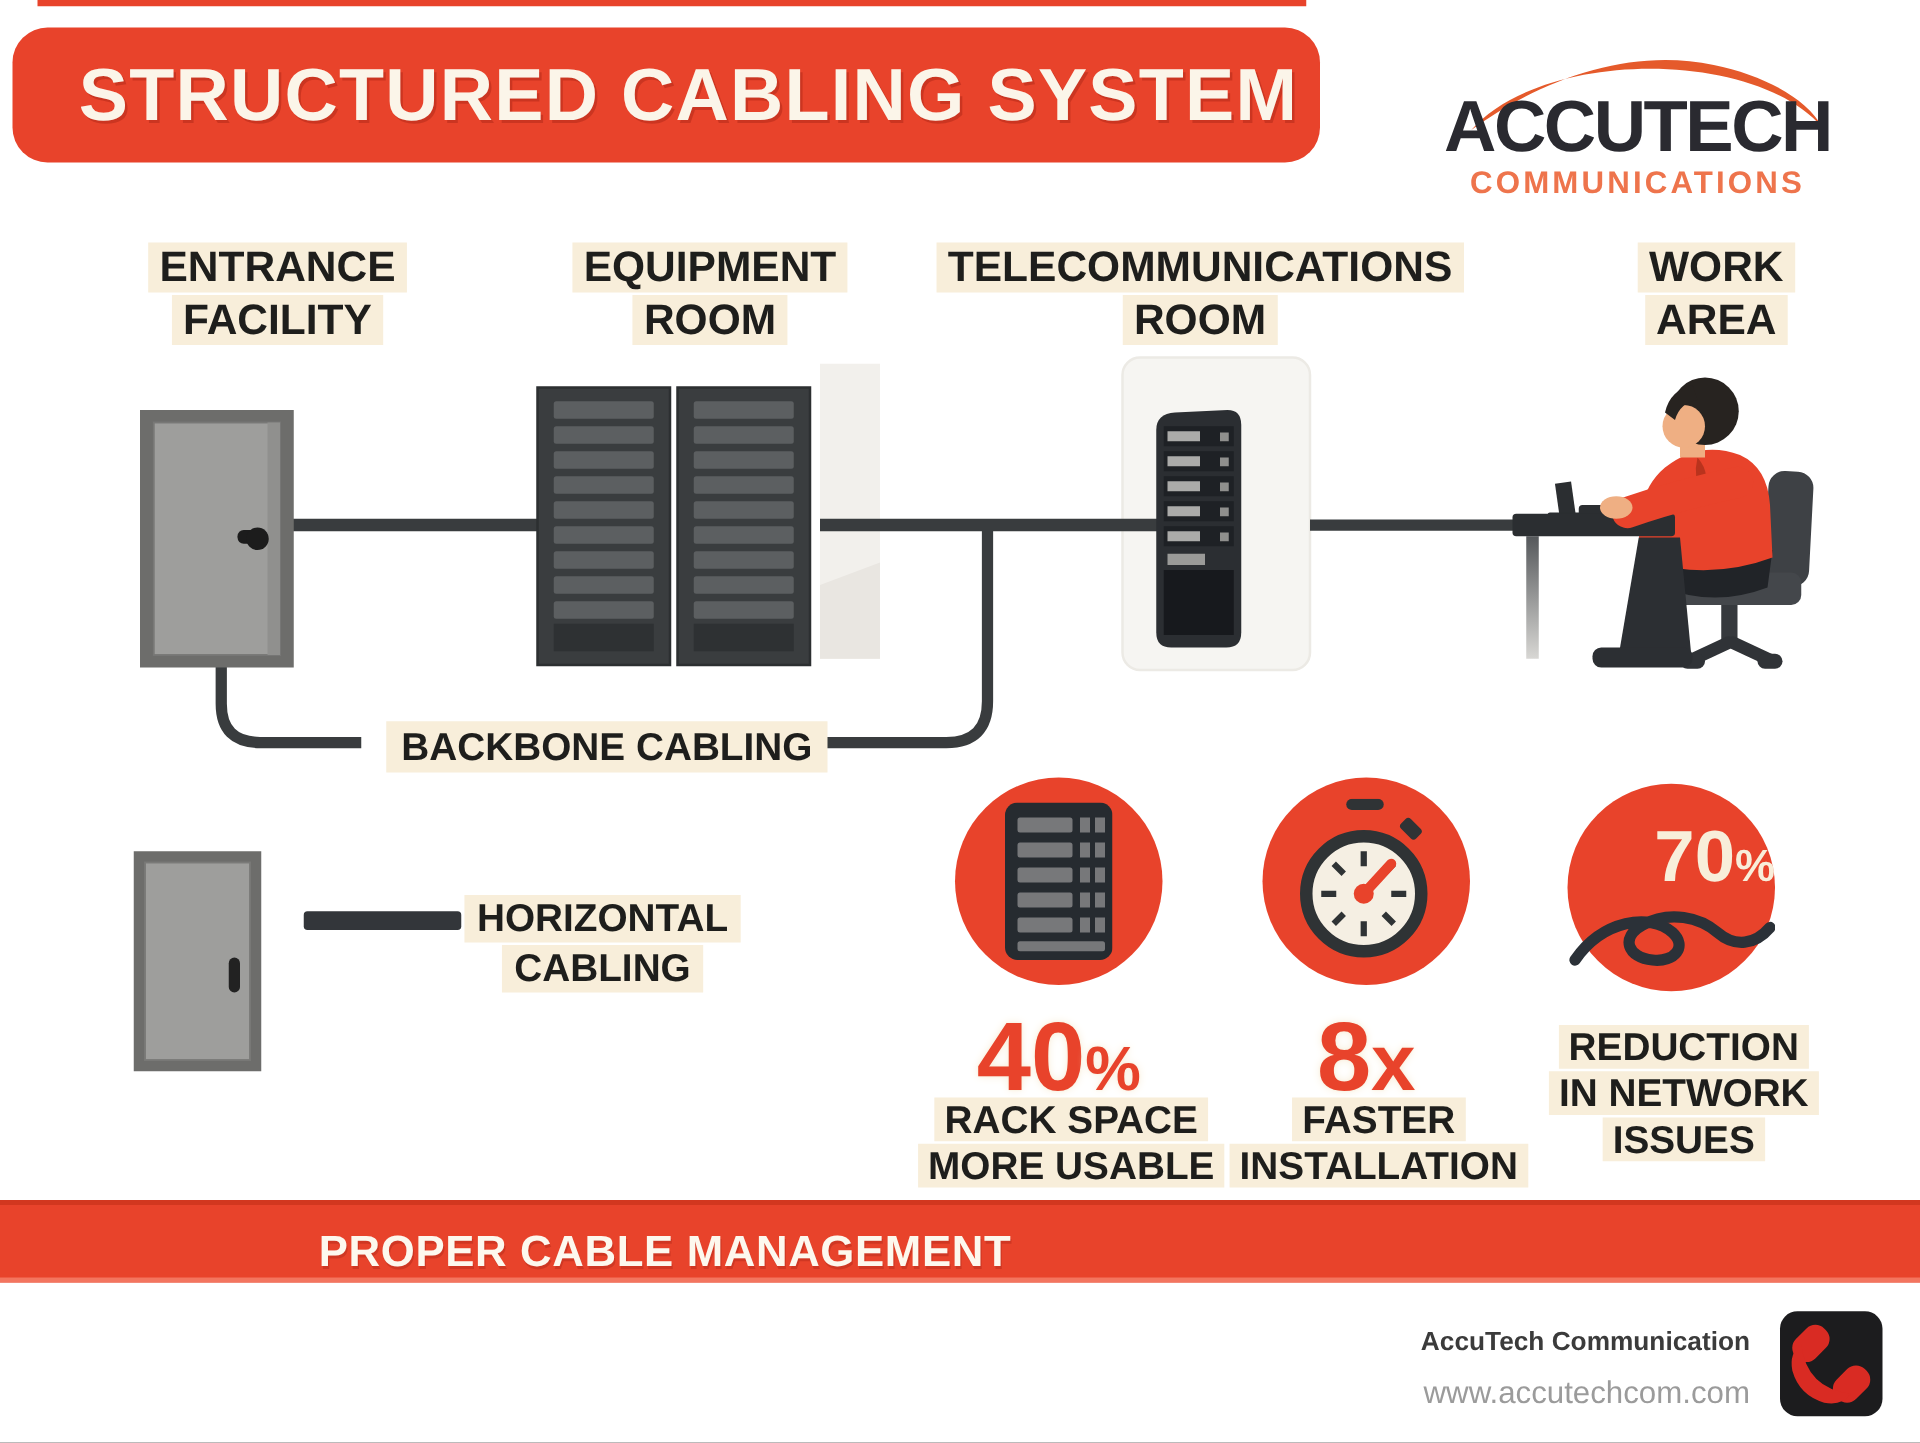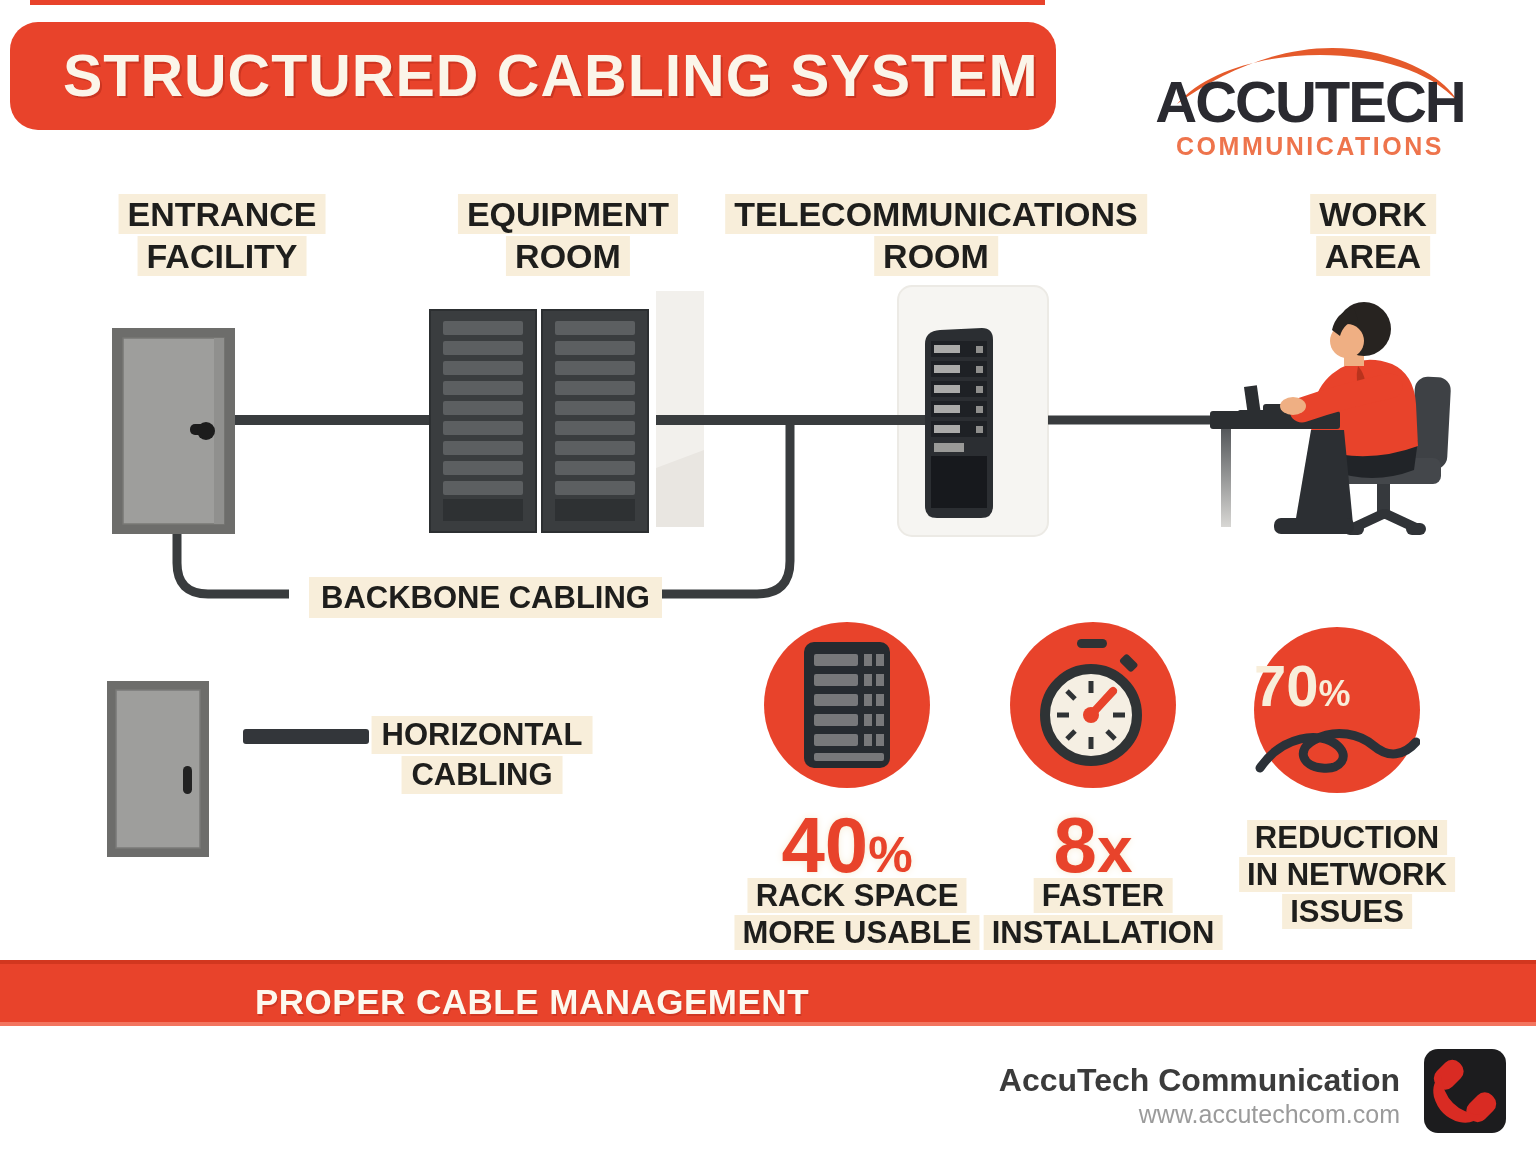--- a/index.html
+++ b/index.html
@@ -63,38 +63,38 @@
   }
   .stat-number{font-size:78px;}
   .stat-suffix{font-size:50px;}
   .stat-suffix.x{font-size:64px;}
   .stat-caption{
     position:absolute; transform:translateX(-50%);
     display:flex; flex-direction:column; align-items:center; gap:2px;
   }
   .stat-caption .chip{font-size:31px; line-height:33px; padding:1px 8px;}
   .in-circle-value{
-    position:absolute; left:1254px; top:652px; width:166px; text-align:left;
+    position:absolute; left:1254px; top:652px; width:166px; text-align:right;
     color:var(--cream); font-weight:bold;
   }
   .in-circle-value .n{font-size:58px;}
   .in-circle-value .s{font-size:36px;}
   .tangle{position:absolute; left:1254px; top:718px; width:166px; height:70px;}
   
   .bottom-banner{
     position:absolute; left:0; top:960px; width:1536px; height:58px;
     background:var(--red); border-top:4px solid #D2371F; border-bottom:4px solid #F3755F;
     display:flex; align-items:flex-end;
   }
   .banner-text{
     padding-left:255px; color:#FDF8EE; font-size:35px; font-weight:bold;
     letter-spacing:0.5px; text-shadow:1px 2px 0 rgba(150,30,15,.3);
   }
   .footer-company{
-    position:absolute; right:136px; top:1062px; font-size:32px; font-weight:bold; color:#3B3B3B;
+    position:absolute; right:136px; top:1062px; font-size:21px; font-weight:bold; color:#3B3B3B;
   }
   .footer-website{
     position:absolute; right:136px; top:1100px; font-size:25px; color:#9B9B9B;
   }
   .phone-box{
     position:absolute; left:1424px; top:1049px; width:82px; height:84px;
     background:#1C1C1E; border-radius:14px;
   }
   svg{display:block;}
   .diagram{position:absolute; left:0; top:0; width:1536px; height:1154px; pointer-events:none;}
@@ -242,21 +242,21 @@
   </div>
 
   <div class="sec-label" style="left:212px">
     <span class="chip">ENTRANCE</span>
     <span class="chip">FACILITY</span>
   </div>
   <div class="sec-label" style="left:558px">
     <span class="chip">EQUIPMENT</span>
     <span class="chip">ROOM</span>
   </div>
-  <div class="sec-label" style="left:926px">
+  <div class="sec-label" style="left:950px">
     <span class="chip">TELECOMMUNICATIONS</span>
     <span class="chip">ROOM</span>
   </div>
   <div class="sec-label" style="left:1363px">
     <span class="chip">WORK</span>
     <span class="chip">AREA</span>
   </div>
 
   <div class="cab-label" style="left:289px; top:577px">
     <span class="chip">BACKBONE CABLING</span>

